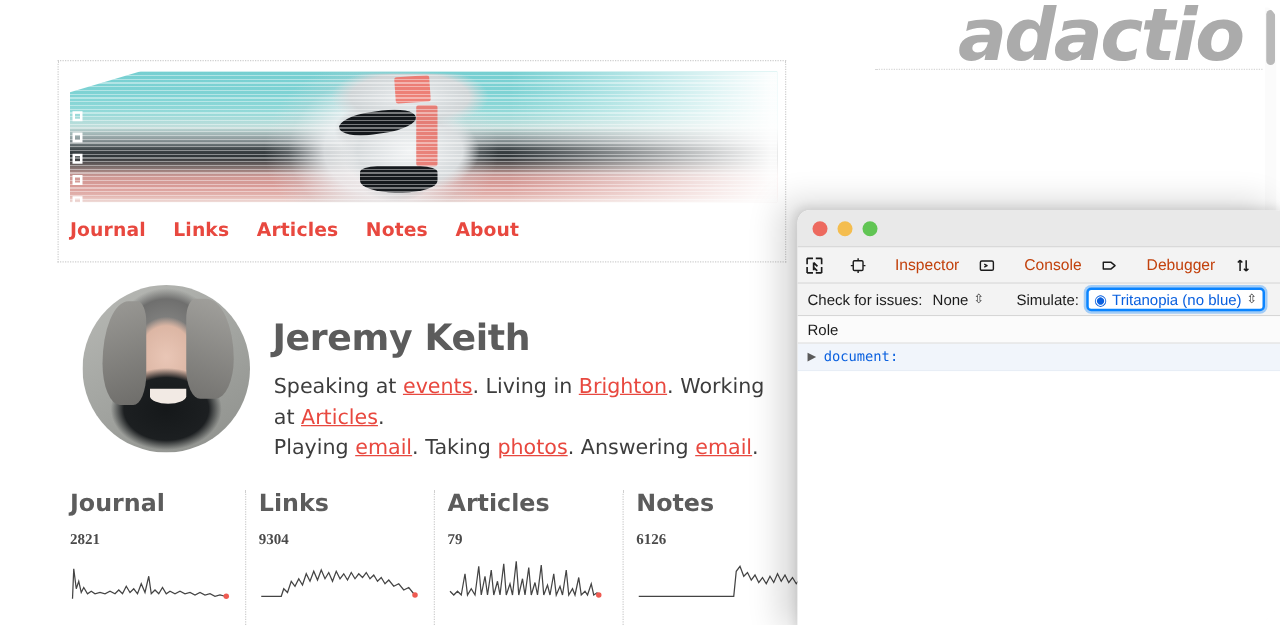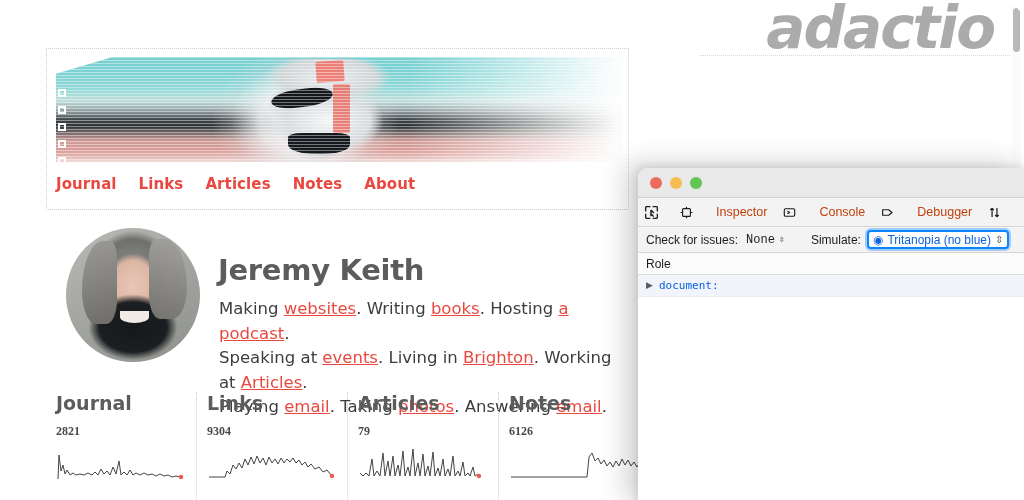--- a/index.html
+++ b/index.html
@@ -195,21 +195,21 @@
 
   .toolbar2 {
     height:26px; background:#f3f3f3;
     border-bottom:1px solid #d6d6d6;
     display:flex; align-items:center; padding:0 8px; gap:6px;
     font-size:12px; color:#1b1b1b; white-space:nowrap;
   }
   .lbl { color:#1b1b1b; }
   .fauxselect {
     display:inline-flex; align-items:center; gap:4px;
-    font-size:12px; color:#1b1b1b; padding:0 2px;font-family:Liberation Mono, monospace;
+    font-size:12px; color:#1b1b1b; padding:0 2px;
   }
   .caret-ud { display:inline-block; font-size:10px; line-height:1; color:#3a3a3a; }
   .vsep { width:1px; height:15px; background:#cccccc; margin:0 6px; }
   .sim-select {
     display:inline-flex; align-items:center; gap:4px;
     border:2px solid #0a84ff; border-radius:4px;
     background:#ffffff; color:#0a60df;
     padding:0px 4px; height:19px; font-size:12px;
     box-shadow:0 0 0 2px rgba(10,132,255,0.35);
   }
@@ -273,21 +273,20 @@
     <div class="masthead-rule"></div>
 
     <div class="avatar">
       <div class="hairL"></div>
       <div class="hairR"></div>
       <div class="smile"></div>
     </div>
 
     <div class="pname">Jeremy Keith</div>
     <div class="pbio">
-        <div><span>Making </span><a href="#">websites</a><span>. Writing </span><a href="#">books</a><span>. Hosting </span><a href="#">a podcast</a><span>.</span></div>
         <div><span>Speaking at </span><a href="#">events</a><span>. Living in </span><a href="#">Brighton</a><span>. Working at </span><a href="#">Articles</a><span>.</span></div>
         <div><span>Playing </span><a href="#">email</a><span>. Taking </span><a href="#">photos</a><span>. Answering </span><a href="#">email</a><span>.</span></div>
       </div>
 
     <div class="stats">
       <div class="stat">
         <h3>Journal</h3>
         <div class="num">2821</div>
         <svg class="spark" width="140" height="34" viewBox="0 0 140 34">
           <path fill="none" stroke="#444" stroke-width="1" d="M2,32 L3,8 L5,24 L7,18 L9,27 L11,23 L14,28 L17,26 L20,28 L24,27 L28,28 L32,26 L36,28 L39,25 L42,28 L45,22 L48,27 L51,24 L54,28 L57,20 L60,27 L63,14 L65,28 L68,25 L71,28 L74,23 L77,28 L80,26 L84,28 L88,26 L92,28 L96,27 L100,29 L104,27 L108,29 L112,28 L116,30 L120,29 L124,30"></path>

